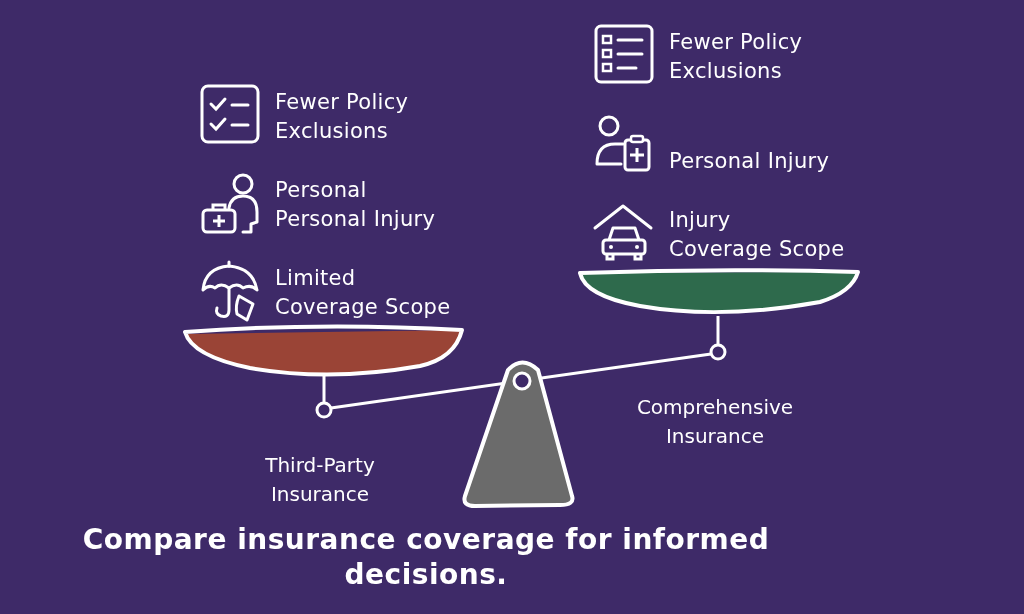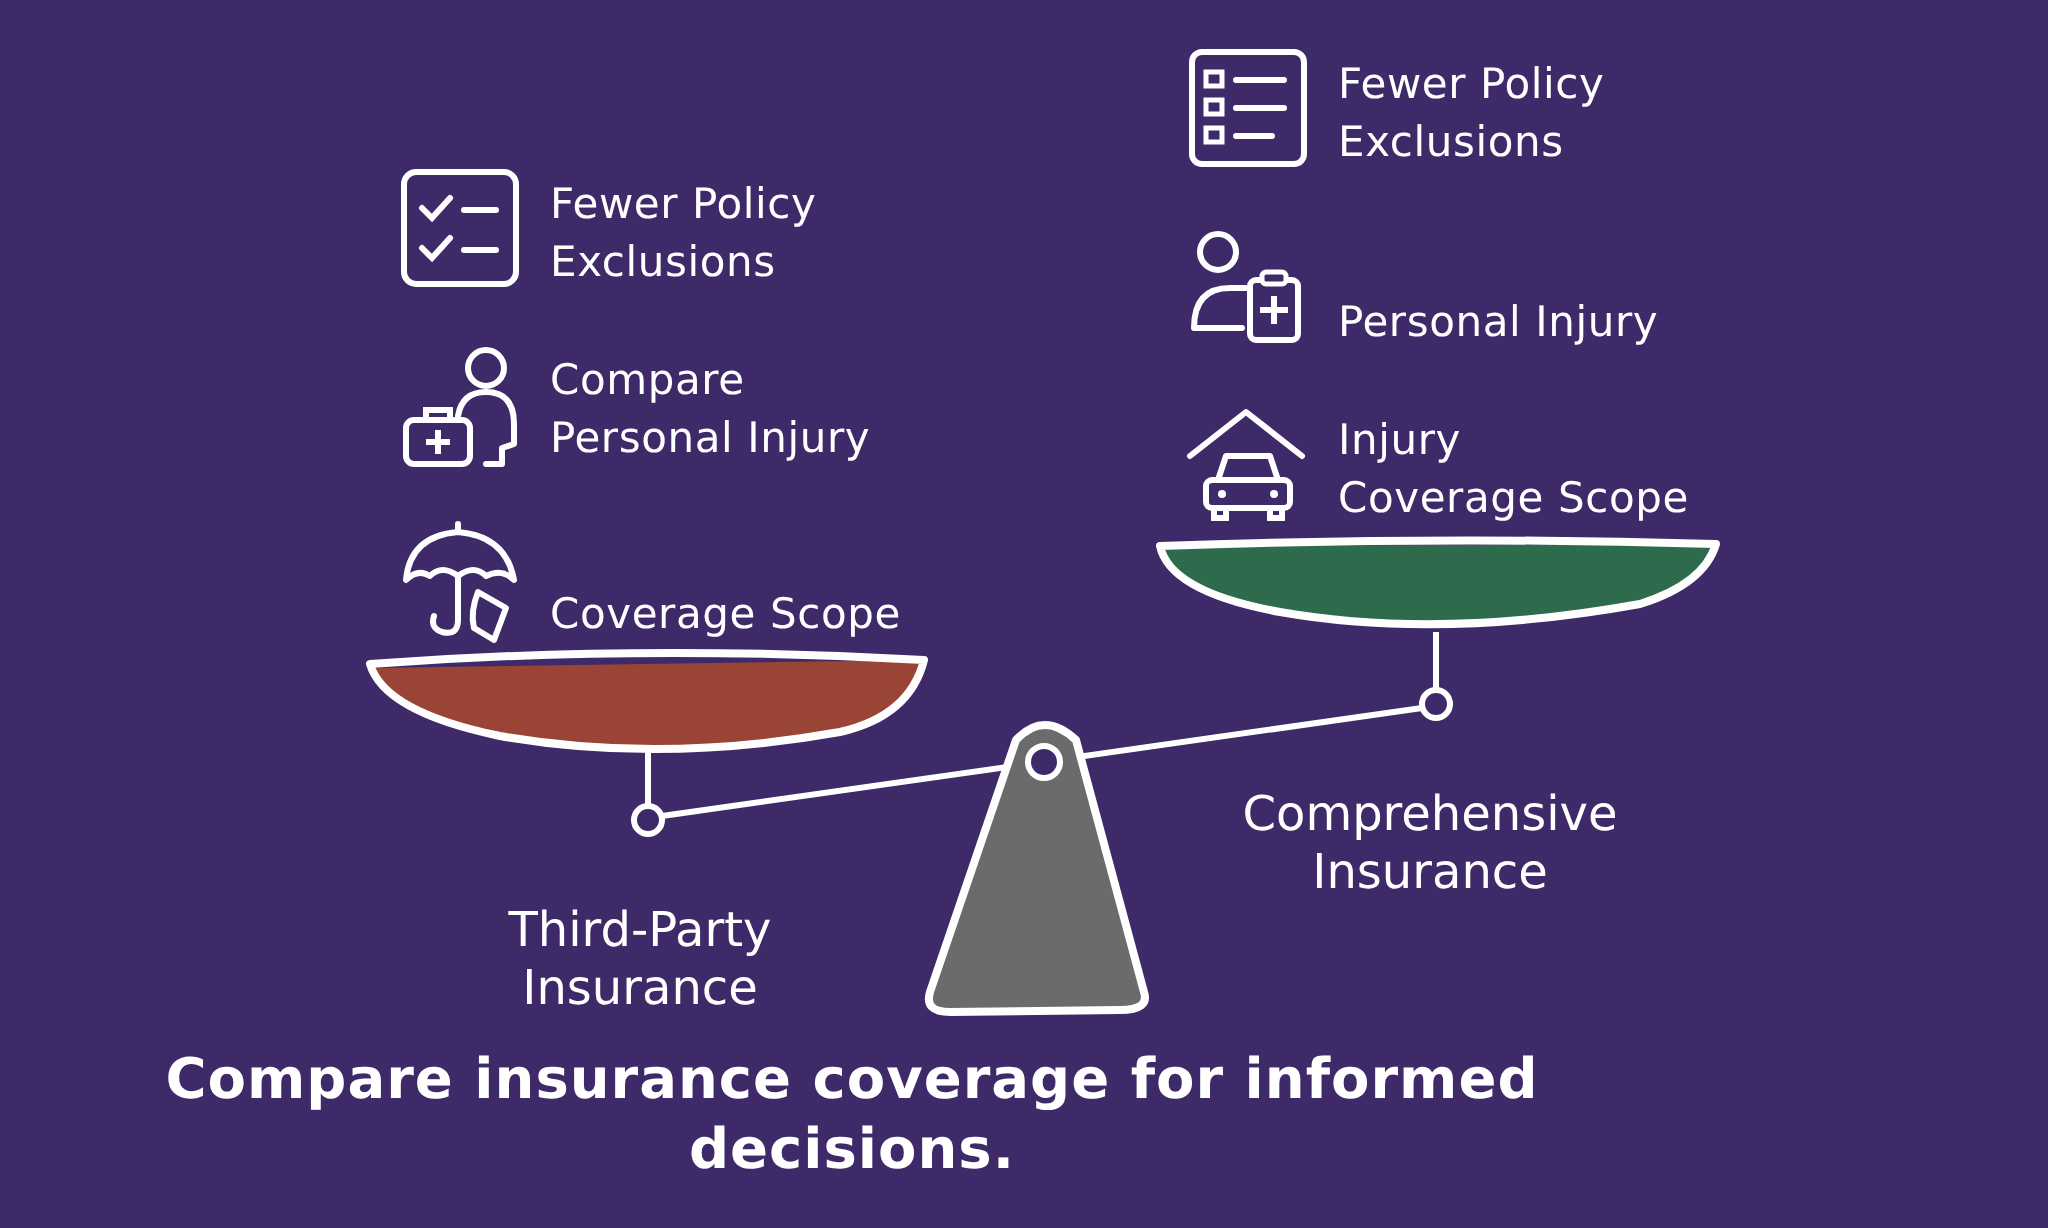--- a/index.html
+++ b/index.html
@@ -2,21 +2,21 @@
 <html><head>
 <meta charset="utf-8">
 <style>
   html, body { margin:0; padding:0; }
   body { width:1024px; height:614px; background:#3e2a68; overflow:hidden; position:relative;
          font-family:"DejaVu Sans", sans-serif; color:#ffffff; }
   .abs { position:absolute; }
   .item { position:absolute; display:flex; align-items:flex-end; }
   .item .ic { width:62px; height:62px; flex:0 0 62px; }
   .item .txt { margin-left:14px; font-size:21px; line-height:29px; letter-spacing:0.3px; }
-  .label { position:absolute; font-size:24px; line-height:29px; text-align:center; }
+  .label { position:absolute; font-size:20px; line-height:29px; text-align:center; }
   .title { position:absolute; left:0; width:852px; top:522px; text-align:center; font-weight:bold;
            font-size:28px; line-height:35px; letter-spacing:0.5px; }
   svg { overflow:visible; }
 </style>
 </head>
 <body>
 
 <svg class="abs" style="left:0;top:0" width="1024" height="614">
 
   <g>
@@ -55,32 +55,33 @@
 
 <div class="item" style="left:199px;top:172px;">
   <svg class="ic" viewBox="0 0 62 62" width="62" height="62">
     <circle cx="44" cy="12" r="9" fill="none" stroke="#fff" stroke-width="3"></circle>
     <path d="M30 36 Q32 24 44 24 Q58 24 58 40 L58 50 L52 52 L52 60 L44 60" fill="none" stroke="#fff" stroke-width="3" stroke-linecap="round" stroke-linejoin="round"></path>
     <rect x="4" y="38" width="32" height="22" rx="4" fill="#3e2a68" stroke="#fff" stroke-width="3"></rect>
     <path d="M14 38 v-5 h12 v5" fill="none" stroke="#fff" stroke-width="3"></path>
     <path d="M20 43 v12 M14 49 h12" stroke="#fff" stroke-width="3"></path>
   </svg>
   <div class="txt">
-    <div>Compare</div>
+    <div>Personal</div>
     <div>Personal Injury</div>
   </div>
 </div>
 
 <div class="item" style="left:199px;top:260px;">
   <svg class="ic" viewBox="0 0 62 62" width="62" height="62">
     <path d="M4 30 Q6 8 30 6 Q54 8 58 30 Q52 24 44 28 Q38 22 30 28 Q22 22 16 28 Q10 24 4 30 Z" fill="none" stroke="#fff" stroke-width="3" stroke-linejoin="round"></path>
     <path d="M30 2 v4 M30 28 v22 Q30 58 22 56 Q16 54 18 48" fill="none" stroke="#fff" stroke-width="3" stroke-linecap="round"></path>
     <path d="M40 36 L54 44 L48 60 L38 54 Q36 46 40 36 Z" fill="none" stroke="#fff" stroke-width="3" stroke-linejoin="round"></path>
   </svg>
   <div class="txt">
+    <div>Limited</div>
     <div>Coverage Scope</div>
   </div>
 </div>
 
 <div class="item" style="left:593px;top:24px;">
   <svg class="ic" viewBox="0 0 62 62" width="62" height="62">
     <rect x="3" y="2" width="56" height="56" rx="5" fill="none" stroke="#fff" stroke-width="3"></rect>
     <rect x="10" y="12" width="8" height="7" fill="none" stroke="#fff" stroke-width="2.5"></rect>
     <rect x="10" y="26" width="8" height="7" fill="none" stroke="#fff" stroke-width="2.5"></rect>
     <rect x="10" y="40" width="8" height="7" fill="none" stroke="#fff" stroke-width="2.5"></rect>

